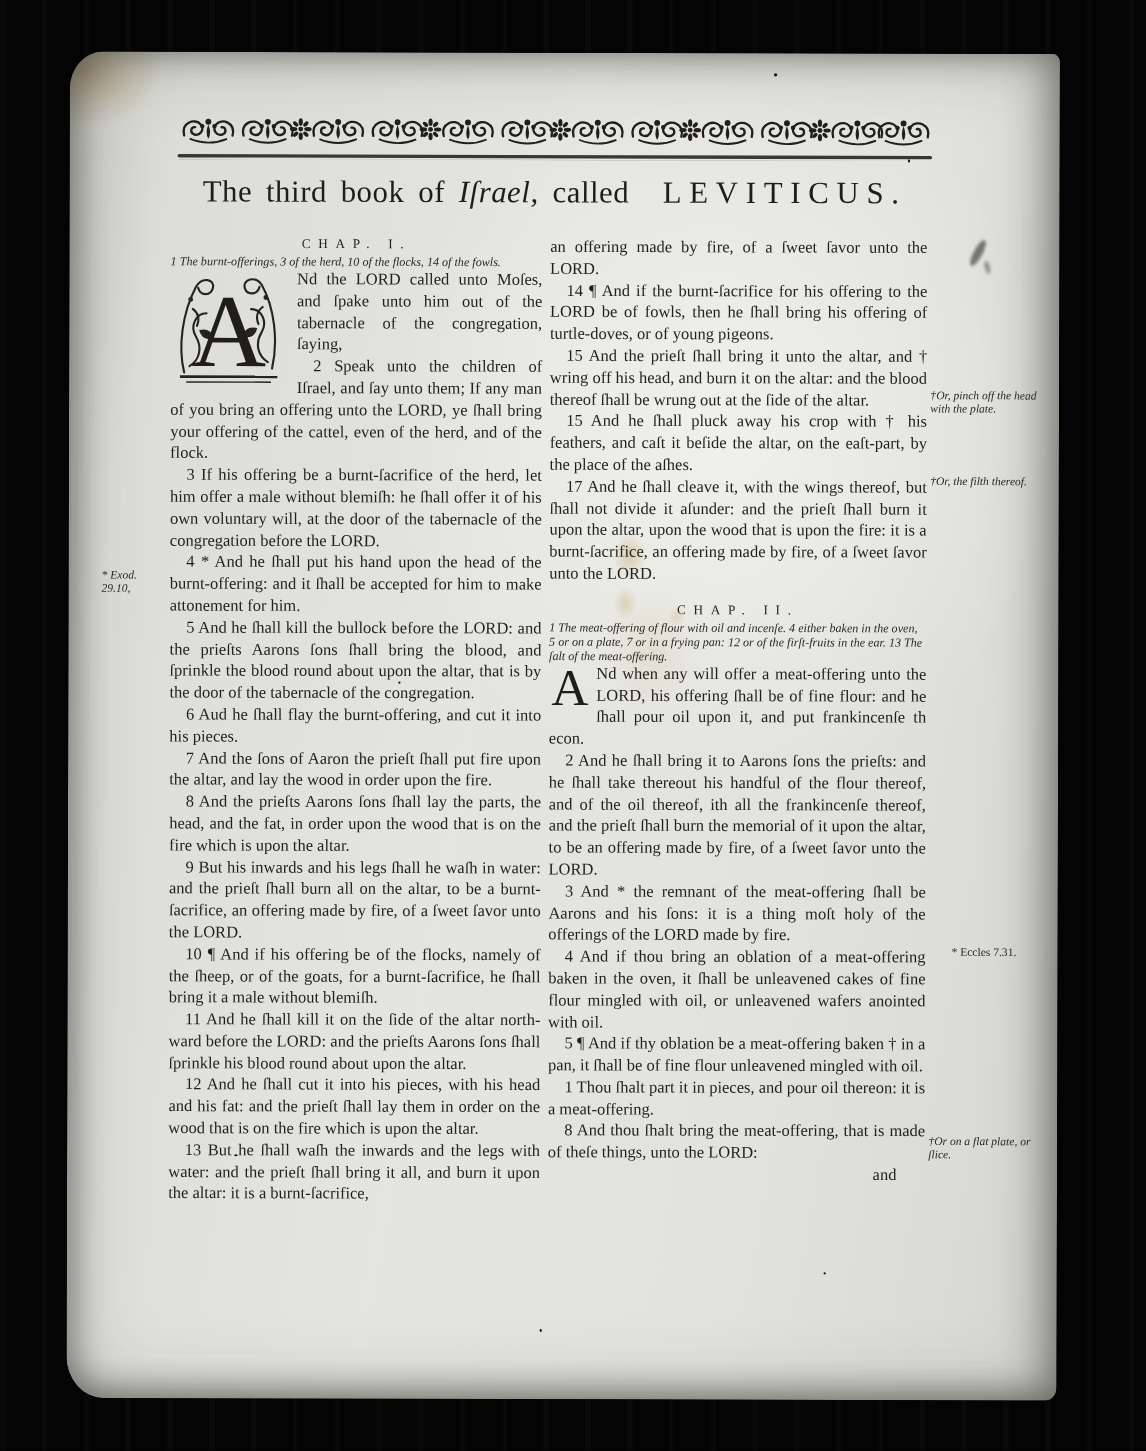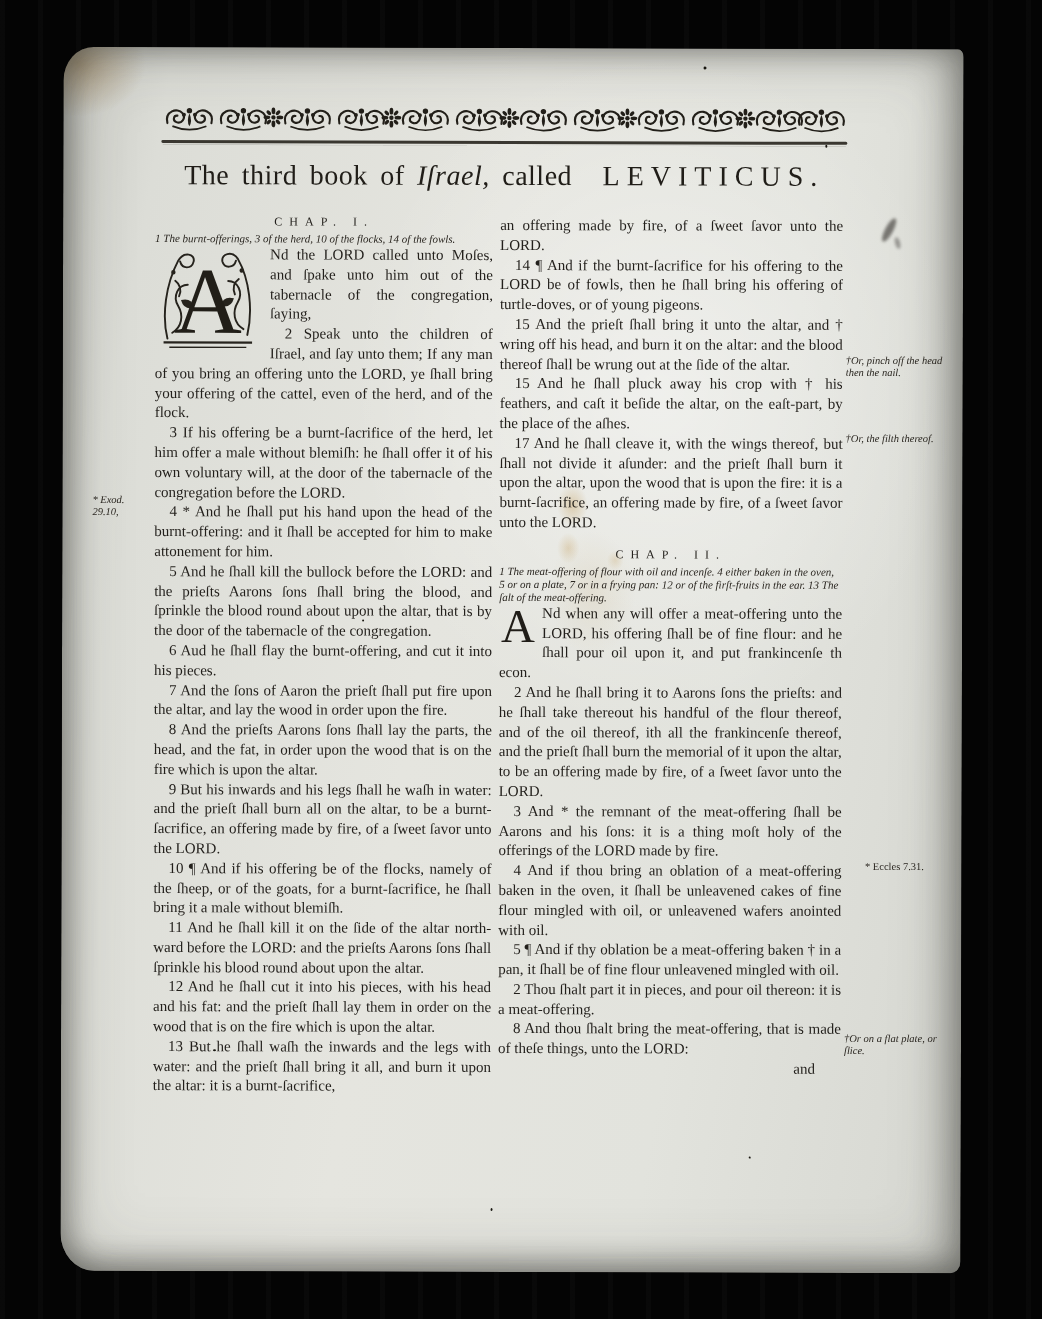--- a/index.html
+++ b/index.html
@@ -37,21 +37,21 @@
   .col-right{left:437px;top:168px;width:343px;}
   .chap-head{text-align:center;font-size:12px;letter-spacing:7px;line-height:22px;margin:0 0 3px 0;white-space:nowrap;}
   .chap-sum{font-style:italic;font-size:11px;line-height:13px;text-align:left;margin:0 0 7px 0;color:#2a2620;}
   .col p{margin:0;text-indent:15px;}
   .col p.flush{text-indent:0;}
   .dropcap-box{float:left;width:106px;height:102px;margin:3px 9px 2px 0;}
   .dropcap2{float:left;font-size:47px;line-height:38px;padding:3px 7px 0 2px;color:#201d18;}
   .chap2-block{margin-top:10px;}
   .catchword{text-align:right;padding-right:26px;text-indent:0;margin-top:0;}
   .mnote{position:absolute;font-style:italic;font-size:10.5px;line-height:12px;color:#2a2620;text-align:left;}
-  .mnote-left{left:30px;top:447px;width:56px;}
+  .mnote-left{left:30px;top:471px;width:56px;}
   .mn1{left:783px;top:306px;width:100px;}
   .mn2{left:783px;top:384px;width:100px;}
   .mn3{left:783px;top:812px;width:100px;font-style:normal;text-align:center;}
   .mn4{left:783px;top:984px;width:100px;}
   .smudge{position:absolute;border-radius:50%;background:rgba(32,30,26,.55);filter:blur(1.6px);}
   .sm1{left:822px;top:168px;width:8px;height:26px;transform:rotate(28deg);}
   .sm2{left:832px;top:188px;width:5px;height:12px;transform:rotate(-15deg);opacity:.7;}
   .speck{position:absolute;background:#17150f;border-radius:50%;}
 </style>
 </head>
@@ -167,29 +167,29 @@
       <p class="chap-head flush">CHAP. II.</p>
       <p class="chap-sum flush">1 The meat-offering of flour with oil and incenſe. 4 either baken in the oven, 5 or on a plate, 7 or in a frying pan: 12 or of the firſt-fruits in the ear. 13 The ſalt of the meat-offering.</p>
       <div class="dropcap2">A</div>
       <p class="flush">Nd when any will offer a meat-offering unto the LORD, his offering ſhall be of fine flour: and he ſhall pour oil upon it, and put frankincenſe th econ.</p>
       <div>
 
       <p>2 And he ſhall bring it to Aarons ſons the prieſts: and he ſhall take thereout his handful of the flour thereof, and of the oil thereof, ith all the frankincenſe thereof, and the prieſt ſhall burn the memorial of it upon the altar, to be an offering made by fire, of a ſweet ſavor unto the LORD.</p>
           <p>3 And * the remnant of the meat-offering ſhall be Aarons and his ſons: it is a thing moſt holy of the offerings of the LORD made by fire.</p>
           <p>4 And if thou bring an oblation of a meat-offering baken in the oven, it ſhall be unleavened cakes of fine flour mingled with oil, or unleavened wafers anointed with oil.</p>
           <p>5 ¶ And if thy oblation be a meat-offering baken † in a pan, it ſhall be of fine flour unleavened mingled with oil.</p>
-          <p>2 Thou ſhalt part it in pieces, and pour oil thereon: it is a meat-offering.</p>
+          <p>1 Thou ſhalt part it in pieces, and pour oil thereon: it is a meat-offering.</p>
           <p>8 And thou ſhalt bring the meat-offering, that is made of theſe things, unto the LORD:</p>
         </div>
       <p class="catchword">and</p>
     </div>
   </div>
 
   <div class="mnote mnote-left">* Exod. 29.10,</div>
-  <div class="mnote mn1">†Or, pinch off the head then the nail.</div>
+  <div class="mnote mn1">†Or, pinch off the head with the plate.</div>
   <div class="mnote mn2">†Or, the filth thereof.</div>
   <div class="mnote mn3">* Eccles 7.31.</div>
   <div class="mnote mn4">†Or on a flat plate, or ſlice.</div>
 
   <div class="smudge sm1"></div>
   <div class="smudge sm2"></div>
   <div class="speck" style="left:640px;top:18px;width:3px;height:3px;"></div>
   <div class="speck" style="left:762px;top:96px;width:2px;height:3px;"></div>
   <div class="speck" style="left:300px;top:572px;width:2px;height:2px;"></div>
   <div class="speck" style="left:152px;top:1002px;width:3px;height:2px;"></div>

